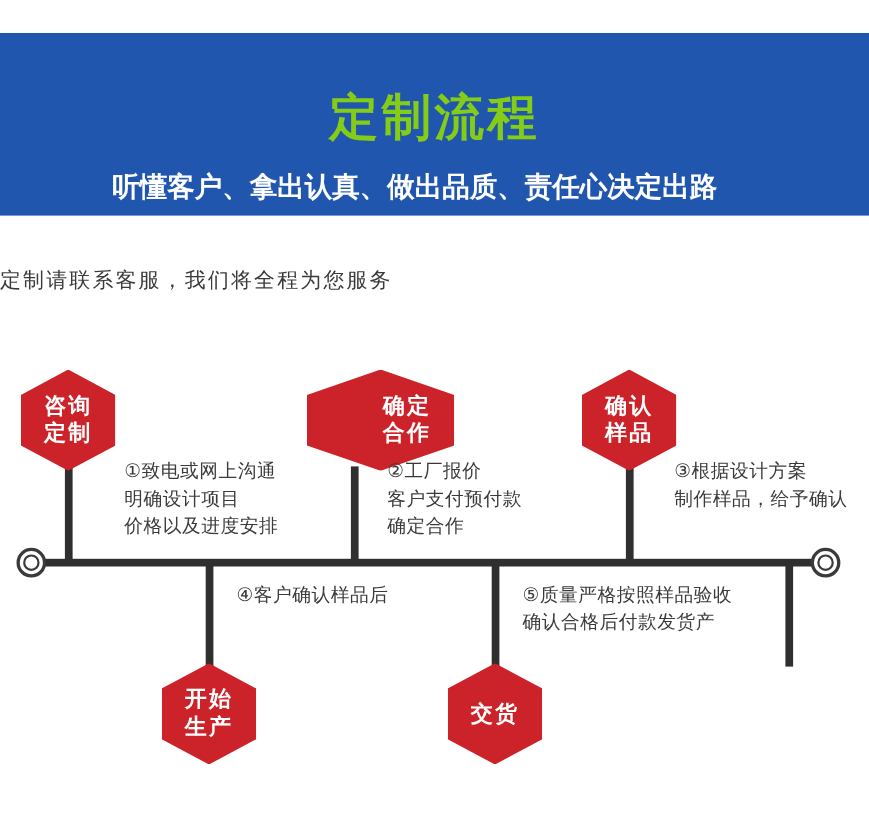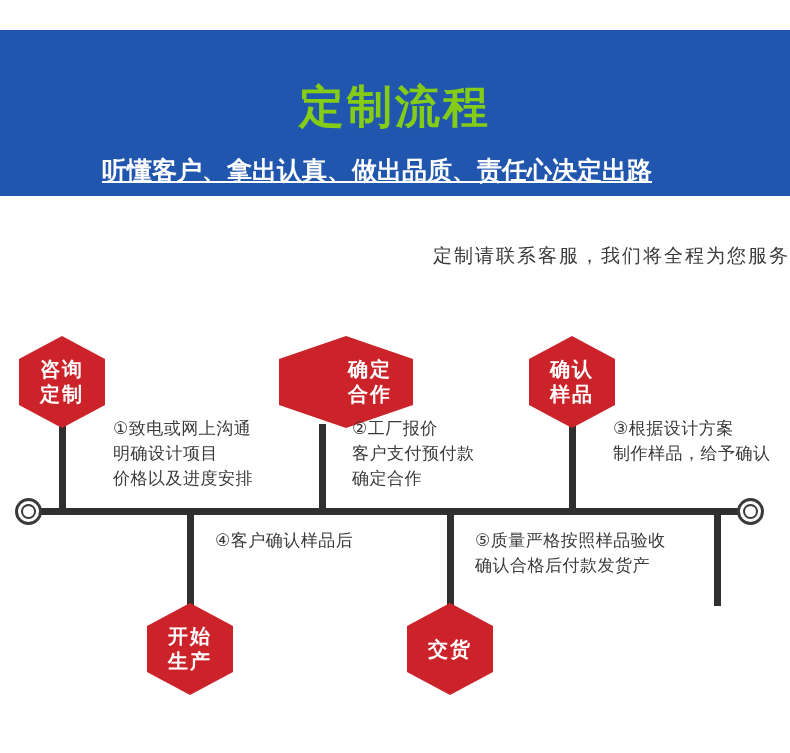--- a/index.html
+++ b/index.html
@@ -46,30 +46,29 @@
     position: absolute;
     left: 0;
     top: 124px;
     width: 754px;
     text-align: center;
     color: #ffffff;
     font-size: 25px;
     font-weight: bold;
     line-height: 32px;
     white-space: nowrap;
-    text-decoration: underline;
   }
 
   
   .service-note {
     position: absolute;
     left: 0;
     top: 242px;
     width: 790px;
-    text-align: right;
+    text-align: left;
     color: #3a3a3a;
     font-size: 19px;
     letter-spacing: 2px;
     line-height: 28px;
     white-space: nowrap;
   }
 
   
   .axis-line {
     position: absolute;

